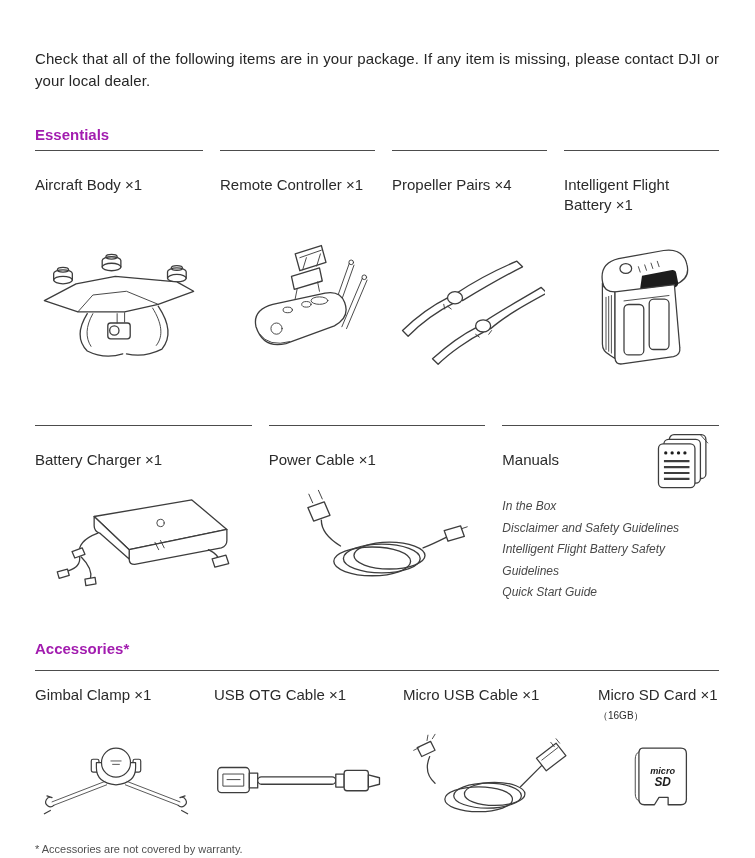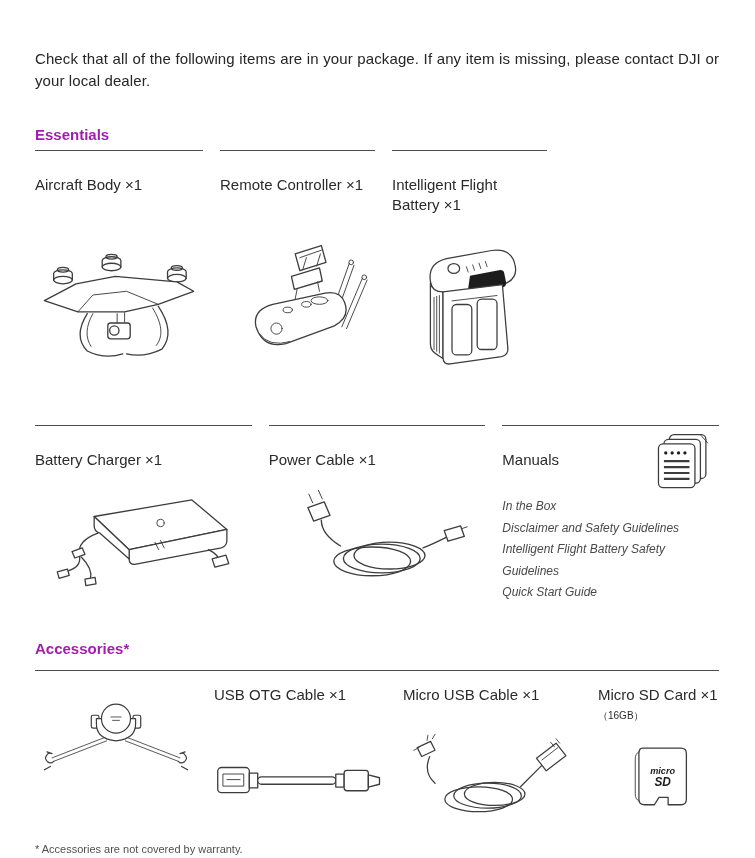--- a/index.html
+++ b/index.html
@@ -111,20 +111,35 @@
           <path class="fill-white" d="M30,94 Q26,76 48,70 L104,58 Q120,55 125,68 Q131,84 114,93 L62,112 Q38,118 30,94 Z"></path>
           <path class="ln-thin" d="M34,102 Q44,116 66,110"></path>
           <ellipse class="ln-thin" cx="64" cy="76" rx="5" ry="3"></ellipse>
           <ellipse class="ln-thin" cx="84" cy="70" rx="5" ry="3"></ellipse>
           <circle class="ln-thin" cx="52" cy="96" r="6"></circle>
           <ellipse class="ln-thin" cx="98" cy="66" rx="9" ry="4"></ellipse>
         </svg>
       </div>
     </div>
 
+    <div class="cell">
+      <div class="cell-label lbl-h2">Propeller Pairs ×4</div>
+      <div class="fig fig-row1">
+        <svg width="150" height="124" viewBox="0 0 160 130">
+          <path class="fill-white" d="M8,88 C28,68 46,58 58,52 L64,58 C48,66 28,80 14,94 Z"></path>
+          <path class="fill-white" d="M66,48 C84,36 106,24 130,14 L136,20 C112,32 92,44 72,56 Z"></path>
+          <ellipse class="fill-white" cx="64" cy="53" rx="8" ry="6.5"></ellipse>
+          <path class="ln-thin" d="M56,62 l4,3 M52,60 l1,5"></path>
+          <path class="fill-white" d="M40,118 C60,100 76,90 88,84 L94,90 C78,98 58,112 46,124 Z"></path>
+          <path class="fill-white" d="M96,78 C114,66 136,54 156,42 L162,48 C140,60 118,72 102,86 Z"></path>
+          <ellipse class="fill-white" cx="94" cy="83" rx="8" ry="6.5"></ellipse>
+          <path class="ln-thin" d="M86,92 l4,3 M100,92 l3,-4"></path>
+        </svg>
+      </div>
+    </div>
 
     <div class="cell">
       <div class="cell-label lbl-h2">Intelligent Flight Battery ×1</div>
       <div class="fig fig-row1">
         <svg width="108" height="140" viewBox="0 0 120 146">
           <path class="fill-white" d="M16,42 Q13,22 34,17 L84,8 Q106,5 110,24 Q114,40 96,46 L32,56 Q18,56 16,42 Z"></path>
           <ellipse class="ln" cx="42" cy="28" rx="6.5" ry="5.5"></ellipse>
           <path class="ln-thin" d="M56,26 l2,6 M63,24 l2,6 M70,22 l2,6 M77,20 l2,6"></path>
           <path class="fill-dark" d="M60,36 L92,30 Q97,29 98,33 L100,43 Q101,48 96,49 L64,54 Q59,55 58,50 Z"></path>
           <path class="fill-white" d="M16,44 L16,112 Q16,120 24,124 L30,128 L30,54 Q18,54 16,44 Z"></path>
@@ -200,20 +215,21 @@
       </div>
     </div>
   </div>
 
   <div class="section-heading acc-heading">Accessories*</div>
   <div class="acc-rule"></div>
 
   <div class="acc-grid">
 
     <div class="acc-cell">
+      <div class="cell-label acc-label-block">Gimbal Clamp ×1</div>
       <div class="fig fig-row3">
         <svg width="162" height="86" viewBox="0 0 190 95">
           <rect class="fill-white" x="66" y="22" width="9" height="15" rx="2"></rect>
           <rect class="fill-white" x="115" y="22" width="9" height="15" rx="2"></rect>
           <path class="fill-white" d="M72,32 Q72,50 95,52 Q118,50 118,32 L118,26 L72,26 Z"></path>
           <circle class="fill-white" cx="95" cy="26" r="17"></circle>
           <path class="ln-thin" d="M89,24 h12 M91,28 h8"></path>
           <path class="ln-thin" d="M82,48 L20,72 M84,52 L22,76"></path>
           <path class="ln-thin" d="M108,48 L170,72 M106,52 L168,76"></path>
           <path class="ln" d="M22,76 a5.5,5.5 0 1 1 -2,-9 M20,67 l-6,-2 M18,82 l-7,4"></path>

